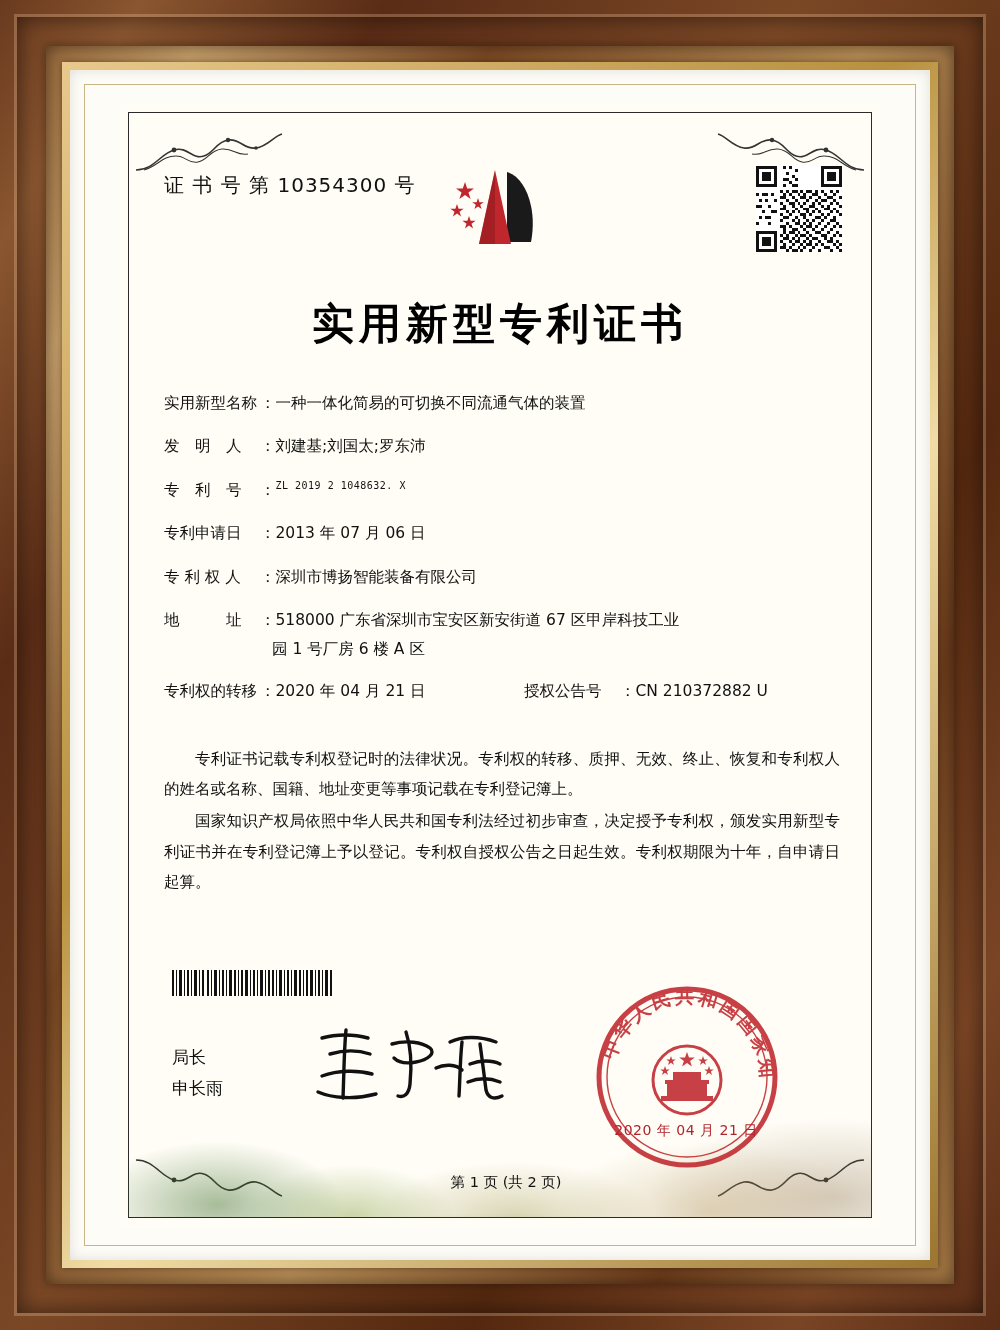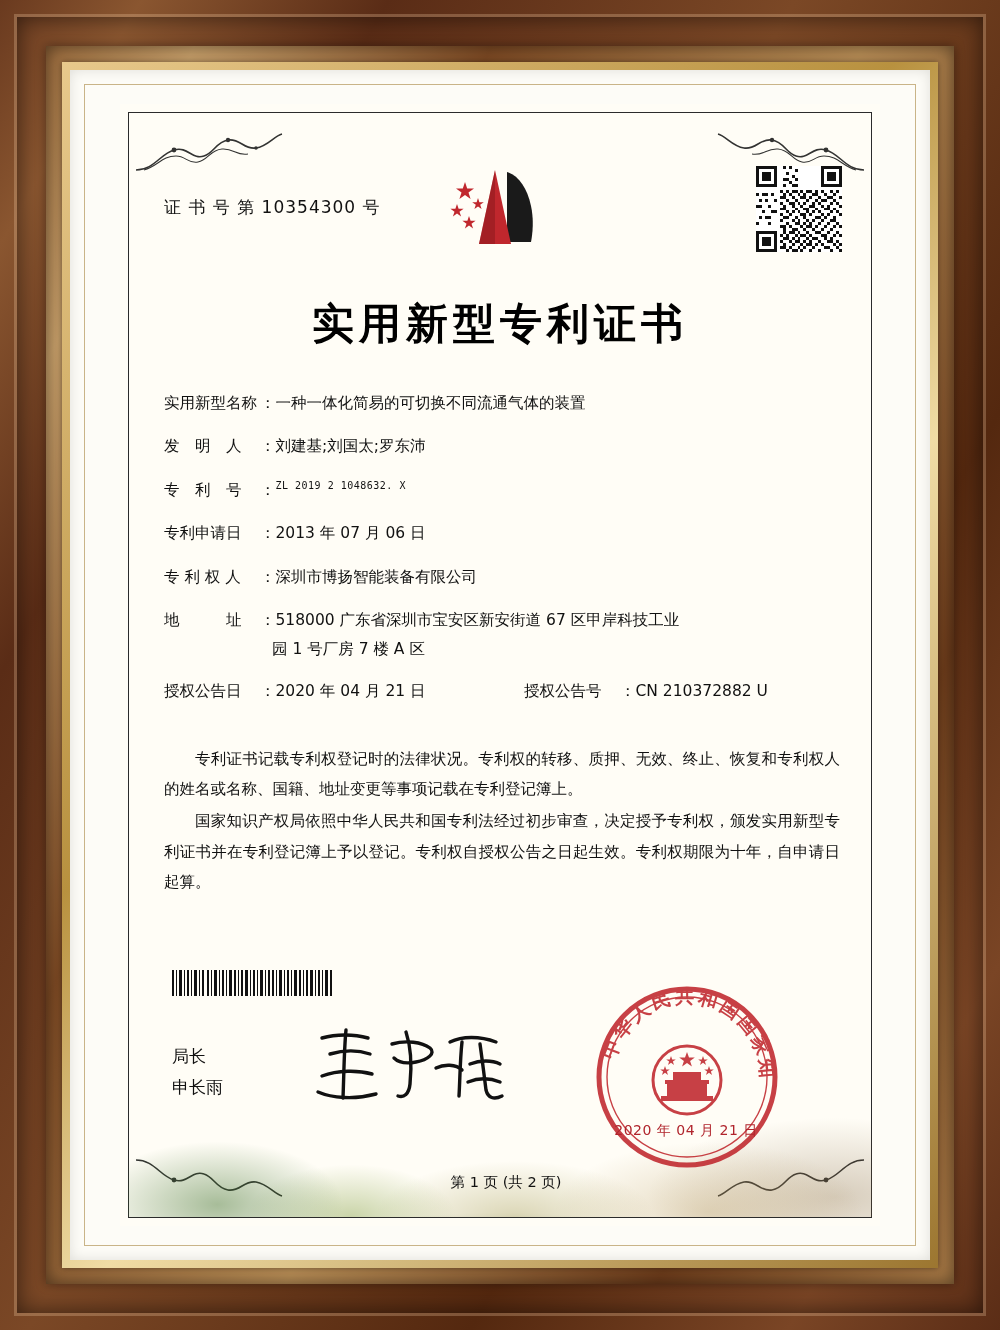--- a/index.html
+++ b/index.html
@@ -59,22 +59,22 @@
   }
   
   .flourish{position:absolute;width:150px;height:56px;opacity:.92;}
   .fl-tl{left:14px;top:12px;}
   .fl-tr{right:14px;top:12px;transform:scaleX(-1);}
   .fl-bl{left:14px;bottom:12px;transform:scaleY(-1);}
   .fl-br{right:14px;bottom:12px;transform:scale(-1,-1);}
 
   
   .cert-no{
-    position:absolute;left:44px;top:92px;
-    font-size:17px;color:#111;letter-spacing:1px;
+    position:absolute;left:44px;top:68px;
+    font-size:20px;color:#111;letter-spacing:1px;
     font-family:"DejaVu Sans","Liberation Sans",sans-serif;
   }
   .emblem{
     position:absolute;left:50%;top:60px;transform:translateX(-50%);
     width:130px;height:100px;
   }
   .qr{
     position:absolute;right:38px;top:62px;width:86px;height:86px;
   }
 
@@ -117,21 +117,21 @@
       radial-gradient(ellipse 150px 75px at 30% 100%, rgba(120,150,50,.40), rgba(120,150,50,0) 70%),
       radial-gradient(ellipse 200px 80px at 52% 100%, rgba(150,140,60,.35), rgba(150,140,60,0) 70%),
       radial-gradient(ellipse 220px 100px at 78% 98%, rgba(180,150,90,.35), rgba(180,150,90,0) 70%),
       radial-gradient(ellipse 260px 110px at 95% 92%, rgba(120,90,50,.30), rgba(120,90,50,0) 72%),
       radial-gradient(ellipse 300px 60px at 50% 115%, rgba(70,100,40,.35), rgba(70,100,40,0) 70%);
   }
   .barcode{
     position:absolute;left:52px;top:866px;width:160px;height:26px;
   }
   .gov-label{
-    position:absolute;left:52px;top:938px;font-size:17px;color:#111;line-height:1.8;font-family:Liberation Serif, serif;
+    position:absolute;left:52px;top:938px;font-size:17px;color:#111;line-height:1.8;
   }
   .signature{
     position:absolute;left:190px;top:920px;width:210px;height:80px;
   }
   .seal{
     position:absolute;right:100px;top:880px;width:186px;height:186px;
   }
   .seal-date{
     position:absolute;right:108px;top:1018px;width:172px;text-align:center;
     font-size:14px;color:#b0242c;letter-spacing:.5px;
@@ -416,25 +416,25 @@
         <div class="lab">专 利 权 人</div>
         <div class="colon">：</div>
         <div class="val">深圳市博扬智能装备有限公司</div>
       </div>
 
       <div class="row" style="margin-bottom:6px;">
         <div class="lab">地　　　址</div>
         <div class="colon">：</div>
         <div class="val">518000 广东省深圳市宝安区新安街道 67 区甲岸科技工业</div>
       </div>
-      <div class="addr-2" style="margin-bottom:20px;">园 1 号厂房 7 楼 A 区</div>
+      <div class="addr-2" style="margin-bottom:20px;">园 1 号厂房 6 楼 A 区</div>
 
       <div class="row-2col">
         <div class="c1">
-          <div class="lab">授权公告日</div>
+          <div class="lab">专利权的转移</div>
           <div class="colon">：</div>
           <div class="val">2020 年 04 月 21 日</div>
         </div>
         <div class="c2">
           <div class="lab">授权公告号</div>
           <div class="colon">：</div>
           <div class="val">CN 210372882 U</div>
         </div>
       </div>
     </div>

